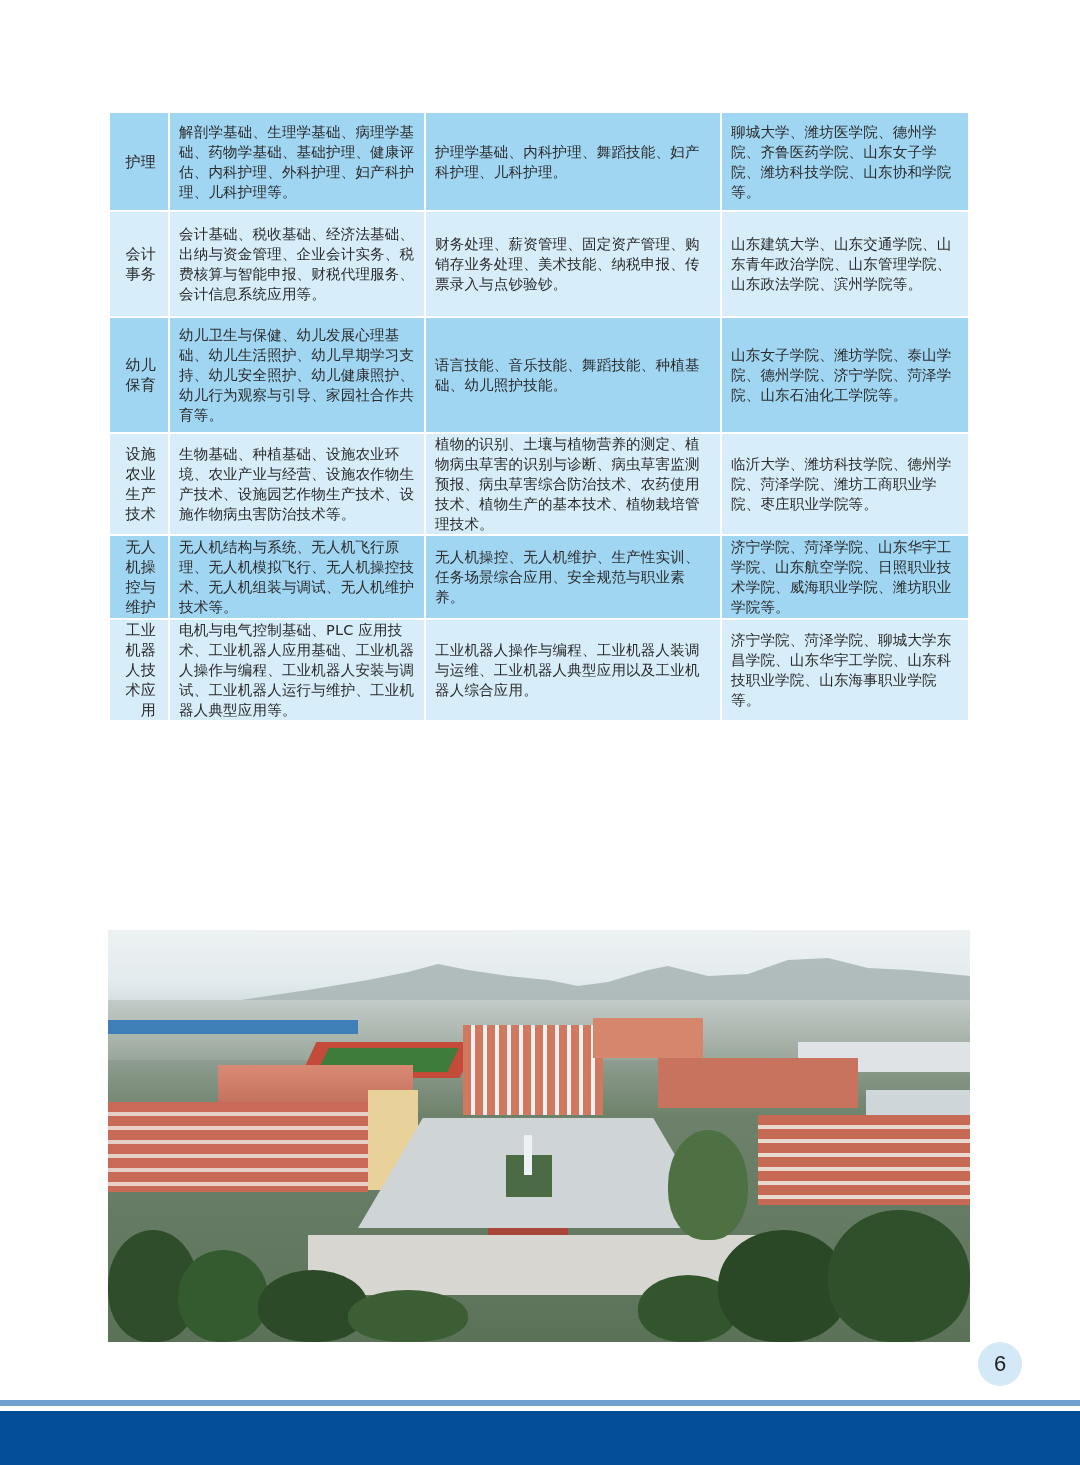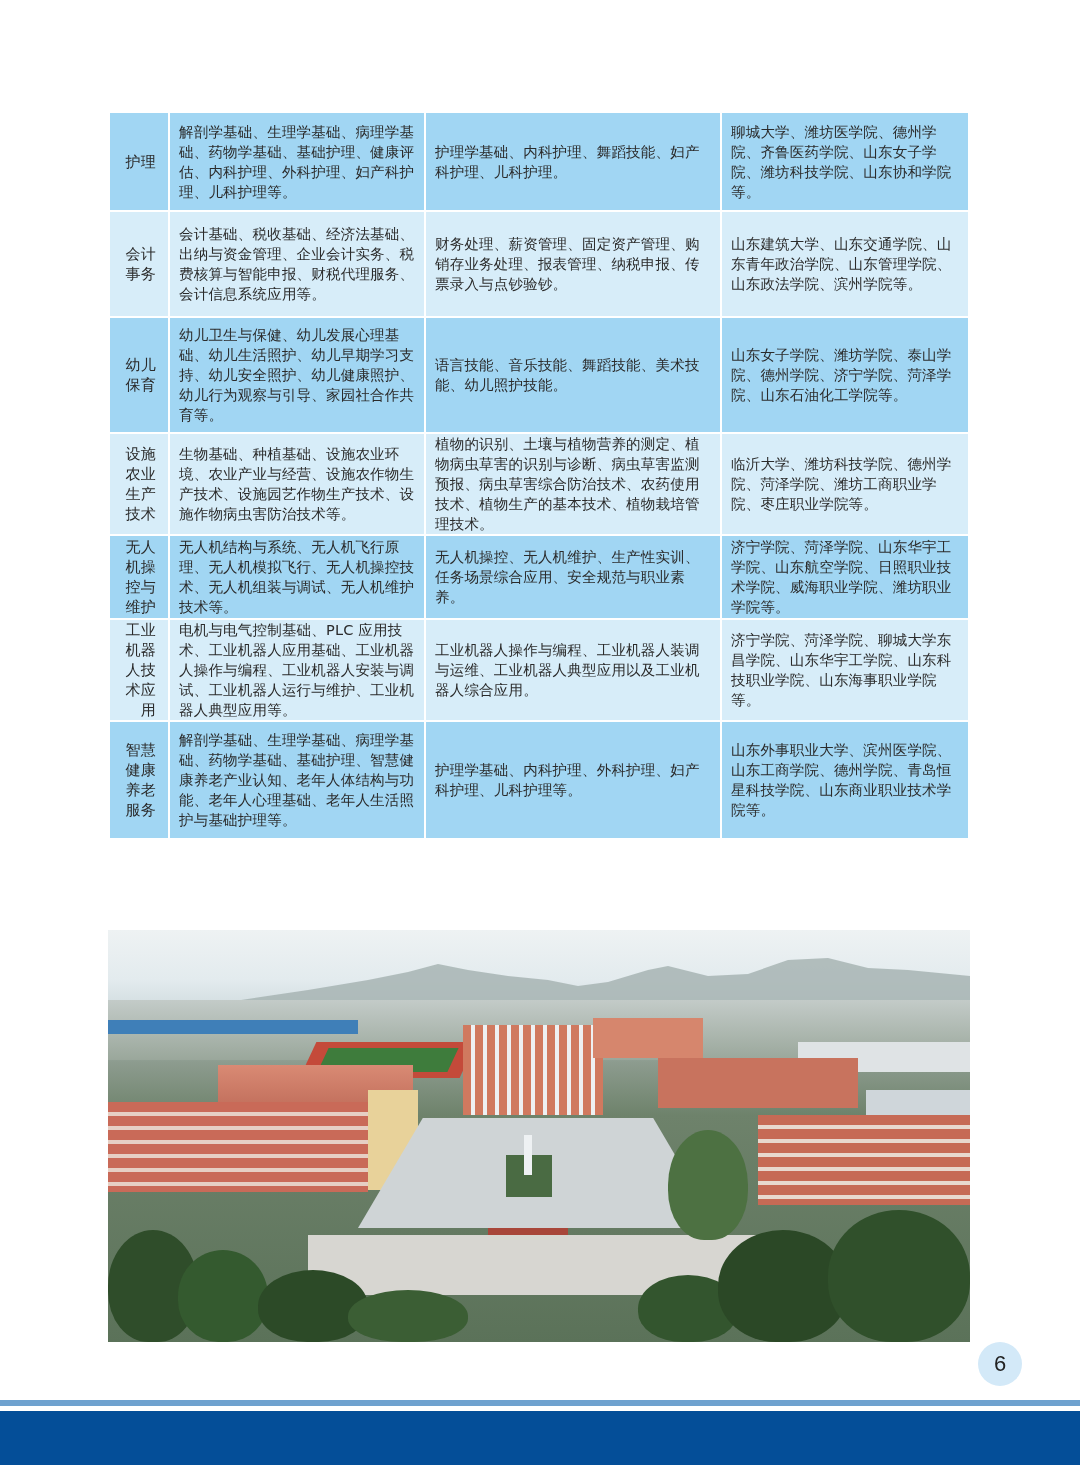--- a/index.html
+++ b/index.html
@@ -61,52 +61,46 @@
   <tbody>
     <tr class="dark" style="height:99px">
       <td class="major"><span>护理</span></td>
       <td>解剖学基础、生理学基础、病理学基础、药物学基础、基础护理、健康评估、内科护理、外科护理、妇产科护理、儿科护理等。</td>
       <td>护理学基础、内科护理、舞蹈技能、妇产科护理、儿科护理。</td>
       <td>聊城大学、潍坊医学院、德州学院、齐鲁医药学院、山东女子学院、潍坊科技学院、山东协和学院等。</td>
     </tr>
     <tr class="light" style="height:106px">
       <td class="major"><span>会计事务</span></td>
       <td>会计基础、税收基础、经济法基础、出纳与资金管理、企业会计实务、税费核算与智能申报、财税代理服务、会计信息系统应用等。</td>
-      <td>财务处理、薪资管理、固定资产管理、购销存业务处理、报表管理、纳税申报、传票录入与点钞验钞。</td>
+      <td>财务处理、薪资管理、固定资产管理、购销存业务处理、美术技能、纳税申报、传票录入与点钞验钞。</td>
       <td>山东建筑大学、山东交通学院、山东青年政治学院、山东管理学院、山东政法学院、滨州学院等。</td>
     </tr>
     <tr class="dark" style="height:116px">
       <td class="major"><span>幼儿保育</span></td>
       <td>幼儿卫生与保健、幼儿发展心理基础、幼儿生活照护、幼儿早期学习支持、幼儿安全照护、幼儿健康照护、幼儿行为观察与引导、家园社合作共育等。</td>
-      <td>语言技能、音乐技能、舞蹈技能、美术技能、幼儿照护技能。</td>
+      <td>语言技能、音乐技能、舞蹈技能、种植基础、幼儿照护技能。</td>
       <td>山东女子学院、潍坊学院、泰山学院、德州学院、济宁学院、菏泽学院、山东石油化工学院等。</td>
     </tr>
     <tr class="light" style="height:98px">
       <td class="major"><span>设施农业生产技术</span></td>
       <td>生物基础、种植基础、设施农业环境、农业产业与经营、设施农作物生产技术、设施园艺作物生产技术、设施作物病虫害防治技术等。</td>
       <td>植物的识别、土壤与植物营养的测定、植物病虫草害的识别与诊断、病虫草害监测预报、病虫草害综合防治技术、农药使用技术、植物生产的基本技术、植物栽培管理技术。</td>
       <td>临沂大学、潍坊科技学院、德州学院、菏泽学院、潍坊工商职业学院、枣庄职业学院等。</td>
     </tr>
     <tr class="dark" style="height:84px">
       <td class="major"><span>无人机操控与维护</span></td>
       <td>无人机结构与系统、无人机飞行原理、无人机模拟飞行、无人机操控技术、无人机组装与调试、无人机维护技术等。</td>
       <td>无人机操控、无人机维护、生产性实训、任务场景综合应用、安全规范与职业素养。</td>
       <td>济宁学院、菏泽学院、山东华宇工学院、山东航空学院、日照职业技术学院、威海职业学院、潍坊职业学院等。</td>
     </tr>
     <tr class="light" style="height:98px">
       <td class="major"><span>工业机器人技术应用</span></td>
       <td>电机与电气控制基础、PLC 应用技术、工业机器人应用基础、工业机器人操作与编程、工业机器人安装与调试、工业机器人运行与维护、工业机器人典型应用等。</td>
       <td>工业机器人操作与编程、工业机器人装调与运维、工业机器人典型应用以及工业机器人综合应用。</td>
       <td>济宁学院、菏泽学院、聊城大学东昌学院、山东华宇工学院、山东科技职业学院、山东海事职业学院等。</td>
-    </tr>
-    <tr class="dark" style="height:118px">
-      <td class="major"><span>智慧健康养老服务</span></td>
-      <td>解剖学基础、生理学基础、病理学基础、药物学基础、基础护理、智慧健康养老产业认知、老年人体结构与功能、老年人心理基础、老年人生活照护与基础护理等。</td>
-      <td>护理学基础、内科护理、外科护理、妇产科护理、儿科护理等。</td>
-      <td>山东外事职业大学、滨州医学院、山东工商学院、德州学院、青岛恒星科技学院、山东商业职业技术学院等。</td>
     </tr>
   </tbody>
 </table>
 
 <div class="photo">
   <svg class="hills" viewBox="0 0 862 60" preserveAspectRatio="none">
     <path d="M0 60 L120 52 L200 40 L260 30 L300 22 L330 14 L360 20 L400 26 L440 30 L470 36 L500 32 L540 20 L560 16 L600 26 L640 24 L680 10 L720 8 L760 18 L800 20 L862 26 L862 60 Z" fill="#a7b4b3" opacity="0.85"></path>
   </svg>
 
   <div class="bld" style="left:0;top:70px;width:862px;height:60px;background:linear-gradient(#c3cbc8,#9aa79b);"></div>

